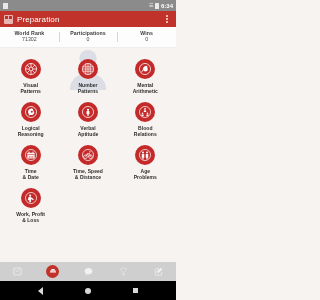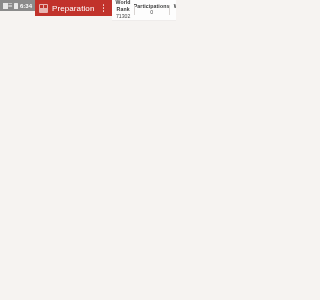--- a/index.html
+++ b/index.html
@@ -2,21 +2,21 @@
 <html><head>
 <meta charset="utf-8">
 <style>
   * { margin:0; padding:0; box-sizing:border-box; }
   html,body { width:176px; height:300px; overflow:hidden; }
   body {
     font-family:"Liberation Sans", sans-serif;
     background:#f6f3f1;
     -webkit-font-smoothing:antialiased;
   }
-  .phone { position:relative; width:176px; height:300px; display:flex; flex-direction:row; background:#f6f3f1; }
+  .phone { position:relative; width:176px; height:300px; display:flex; flex-direction:column; background:#f6f3f1; }
 
   
   .statusbar {
     height:11px; background:#8b8b8b; color:#fff;
     display:flex; align-items:center; justify-content:space-between;
     padding:0 3px; flex:0 0 auto;
   }
   .sb-left { display:flex; align-items:center; gap:2px; }
   .sb-right { display:flex; align-items:center; gap:2px; }
   .sb-sqr { width:5px; height:6px; background:#e8e8e8; display:block; }

